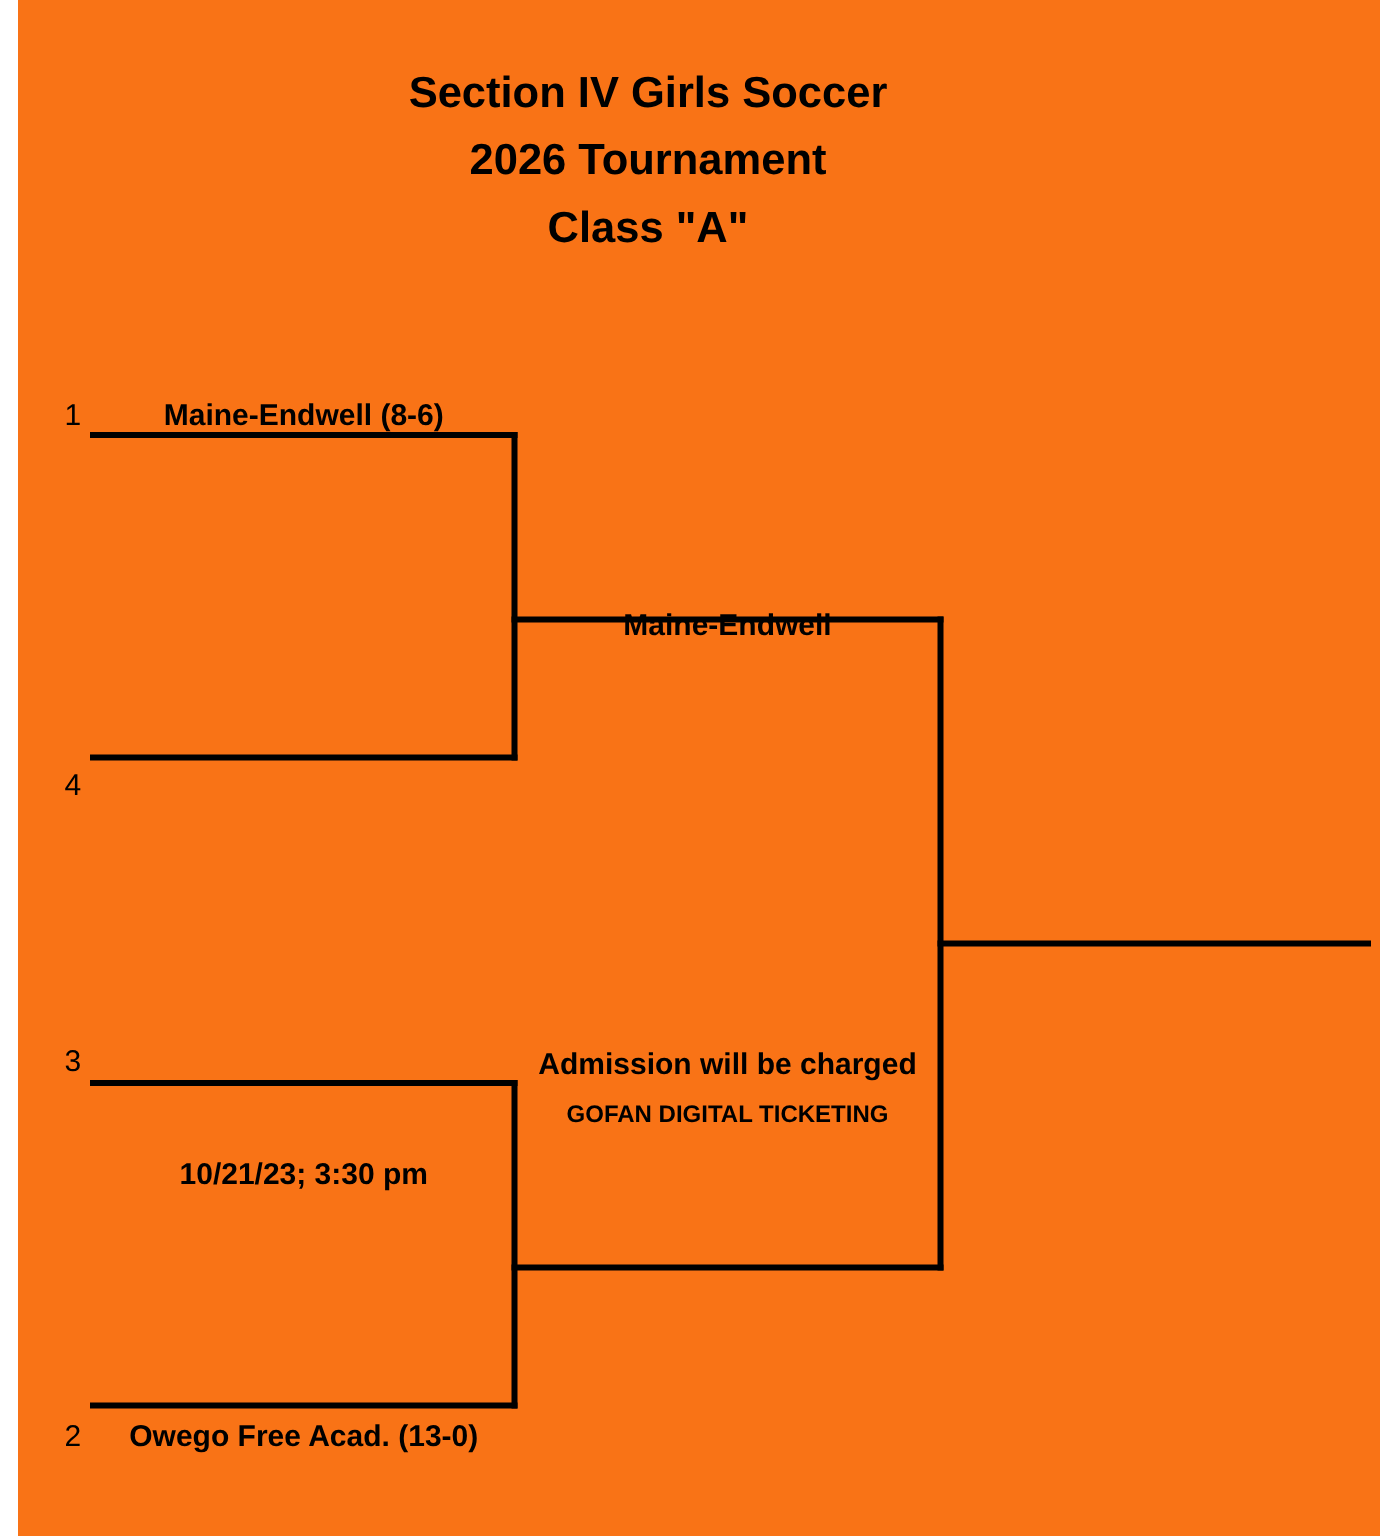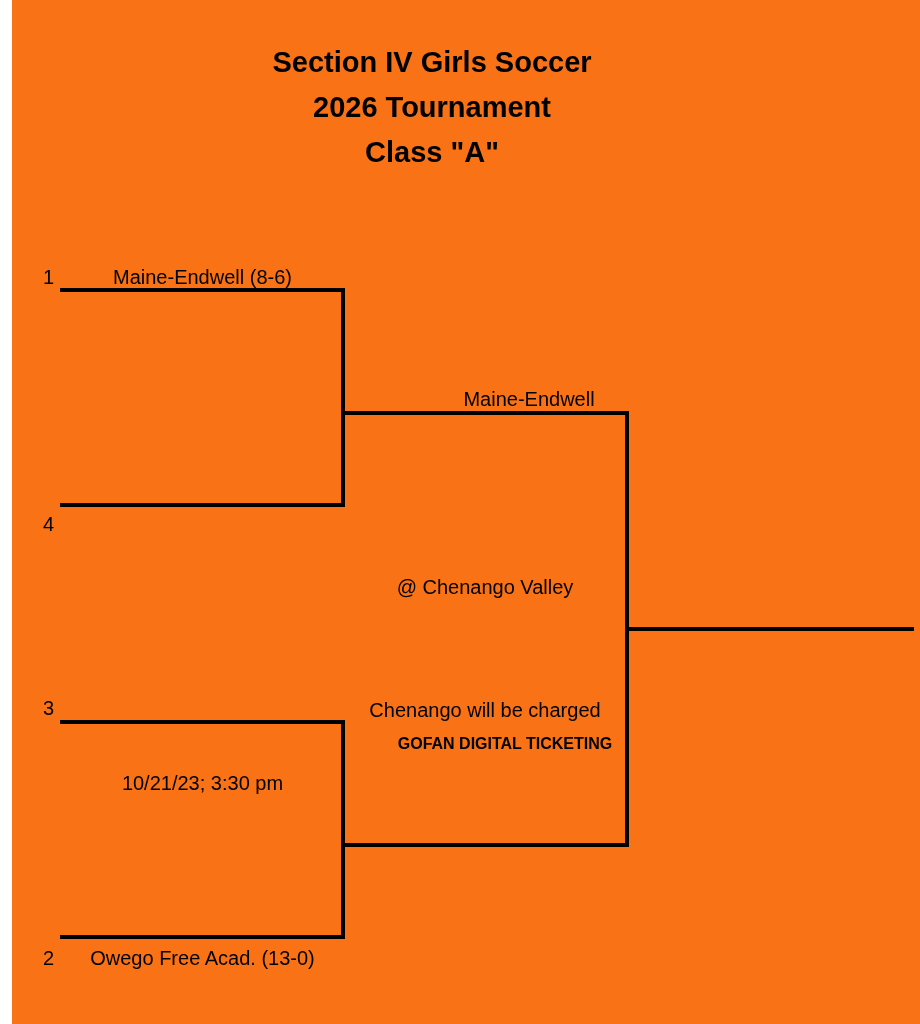--- a/index.html
+++ b/index.html
@@ -34,36 +34,36 @@
   }
   .txt {
     position: absolute;
     font-size: 20px;
     line-height: 22px;
     color: #000000;
     white-space: nowrap;
   }
   .centered {
     text-align: center;
+    font-weight: bold;
   }
   .seed-num {
     left: 31px;
   }
   .team-span-left {
     left: 48px;
     width: 285px;
   }
   .team-span-mid {
     left: 329px;
     width: 288px;
   }
   .gofan {
     font-size: 16px;
     font-weight: bold;
-    padding-left: 20px;
   }
   
   #line-seed1   { left: 48px;  top: 288px; width: 285px; height: 4px; }
   #line-seed4   { left: 48px;  top: 503px; width: 285px; height: 4px; }
   #vert-top     { left: 329px; top: 288px; width: 4px;   height: 219px; }
   #line-winner1 { left: 329px; top: 411px; width: 288px; height: 4px; }
   #line-seed3   { left: 48px;  top: 720px; width: 285px; height: 4px; }
   #line-seed2   { left: 48px;  top: 935px; width: 285px; height: 4px; }
   #vert-bottom  { left: 329px; top: 720px; width: 4px;   height: 219px; }
   #line-winner2 { left: 329px; top: 843px; width: 288px; height: 4px; }
@@ -90,25 +90,24 @@
   <div class="bline" id="vert-bottom"></div>
   <div class="bline" id="line-winner2"></div>
   <div class="bline" id="vert-final"></div>
   <div class="bline" id="line-final"></div>
 
   <div class="txt seed-num" style="top:266px;">1</div>
   <div class="txt centered team-span-left" style="top:266px;">Maine-Endwell (8-6)</div>
 
   <div class="txt seed-num" style="top:513px;">4</div>
 
-  <div class="txt centered team-span-mid" style="top:388px;padding-left:44px;">Maine-Endwell</div>
+  <div class="txt centered team-span-mid" style="top:406px;">Maine-Endwell</div>
 
-  <div class="txt centered team-span-mid" style="top:576px;">@ Chenango Valley</div>
 
-  <div class="txt centered team-span-mid" style="top:699px;">Chenango will be charged</div>
+  <div class="txt centered team-span-mid" style="top:699px;">Admission will be charged</div>
   <div class="txt centered team-span-mid gofan" style="top:733px;">GOFAN DIGITAL TICKETING</div>
 
   <div class="txt seed-num" style="top:697px;">3</div>
 
   <div class="txt centered team-span-left" style="top:772px;">10/21/23; 3:30 pm</div>
 
   <div class="txt seed-num" style="top:947px;">2</div>
   <div class="txt centered team-span-left" style="top:947px;text-align:center;">Owego Free Acad. (13-0)</div>
 
 </div>

